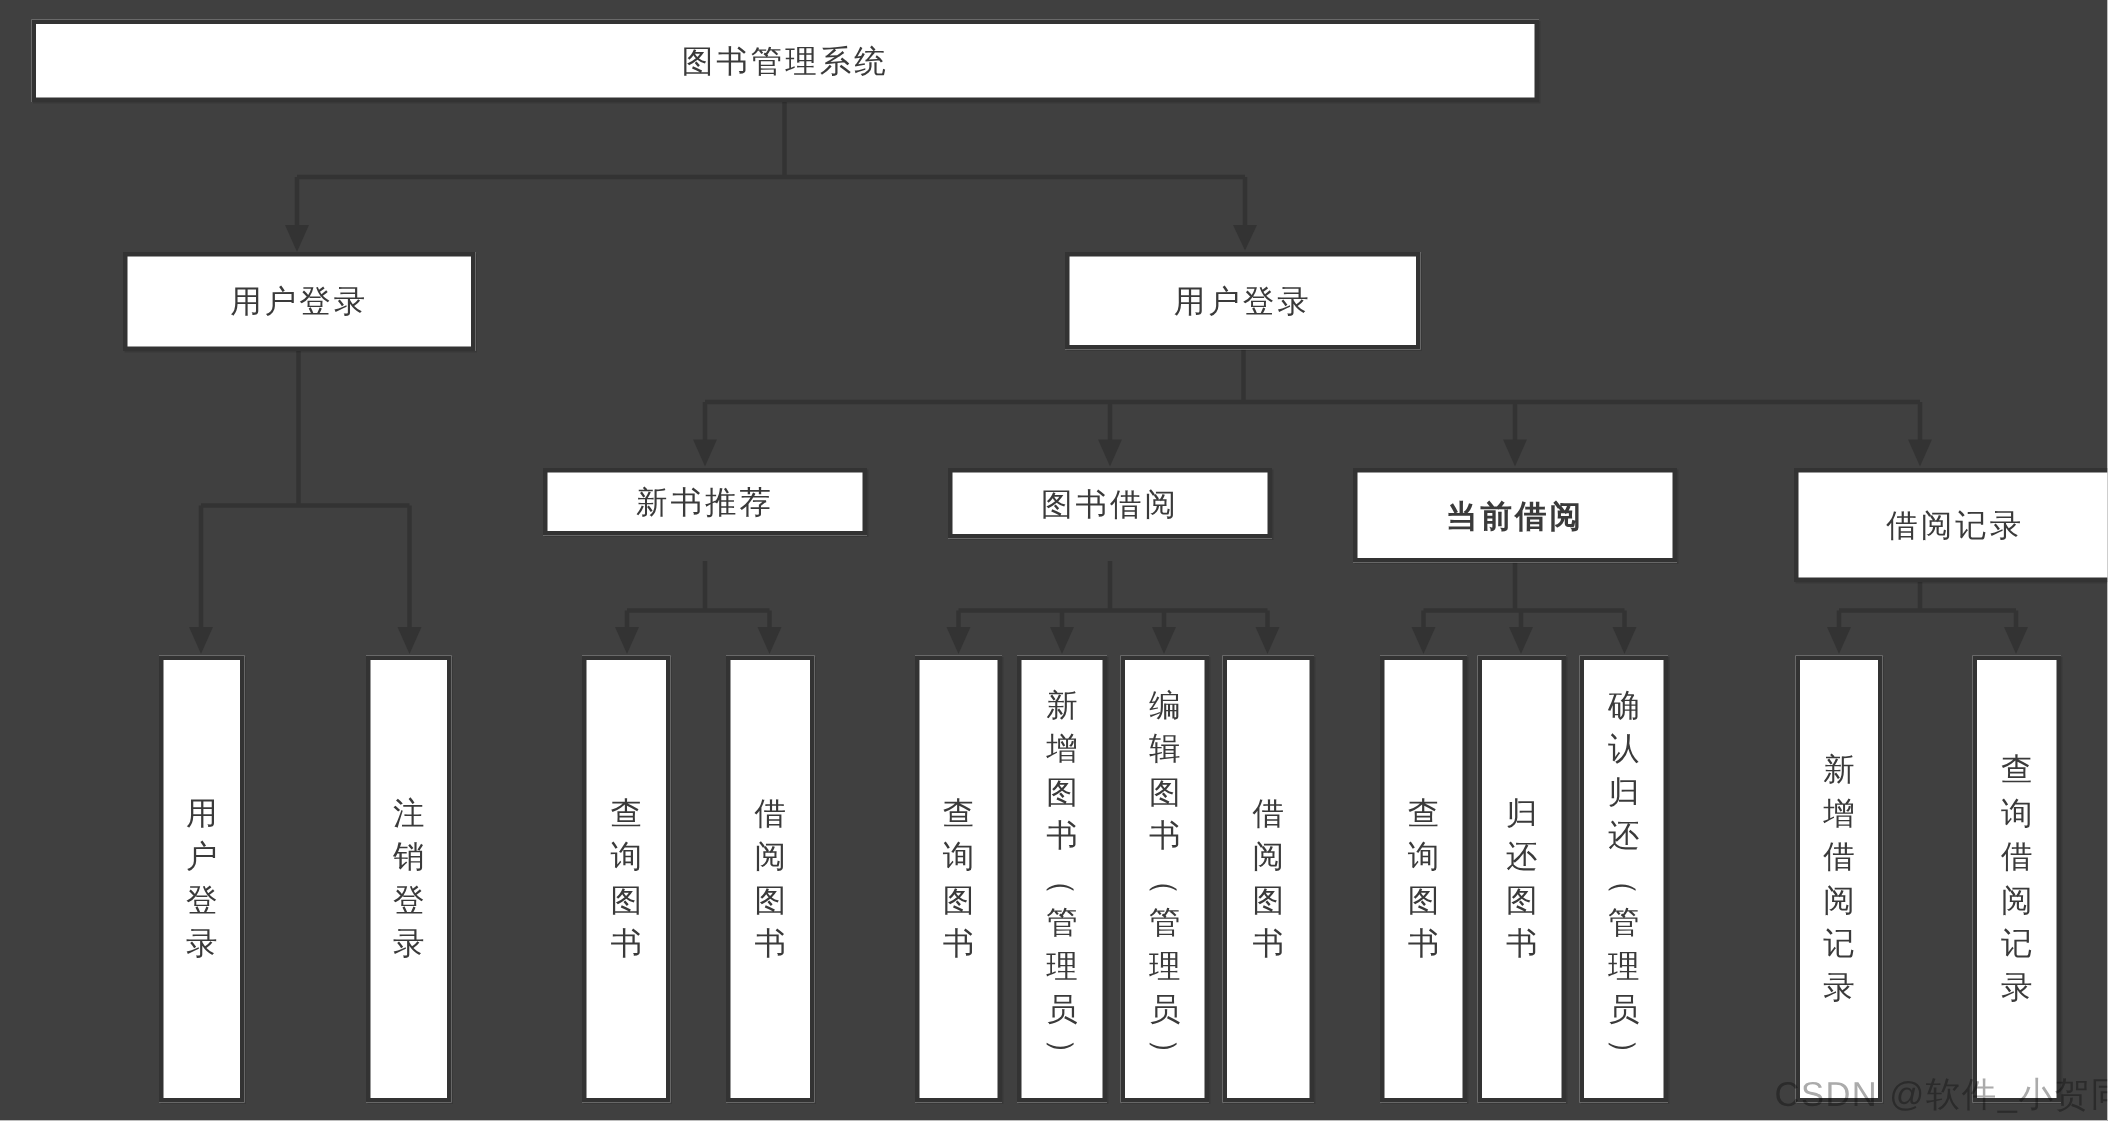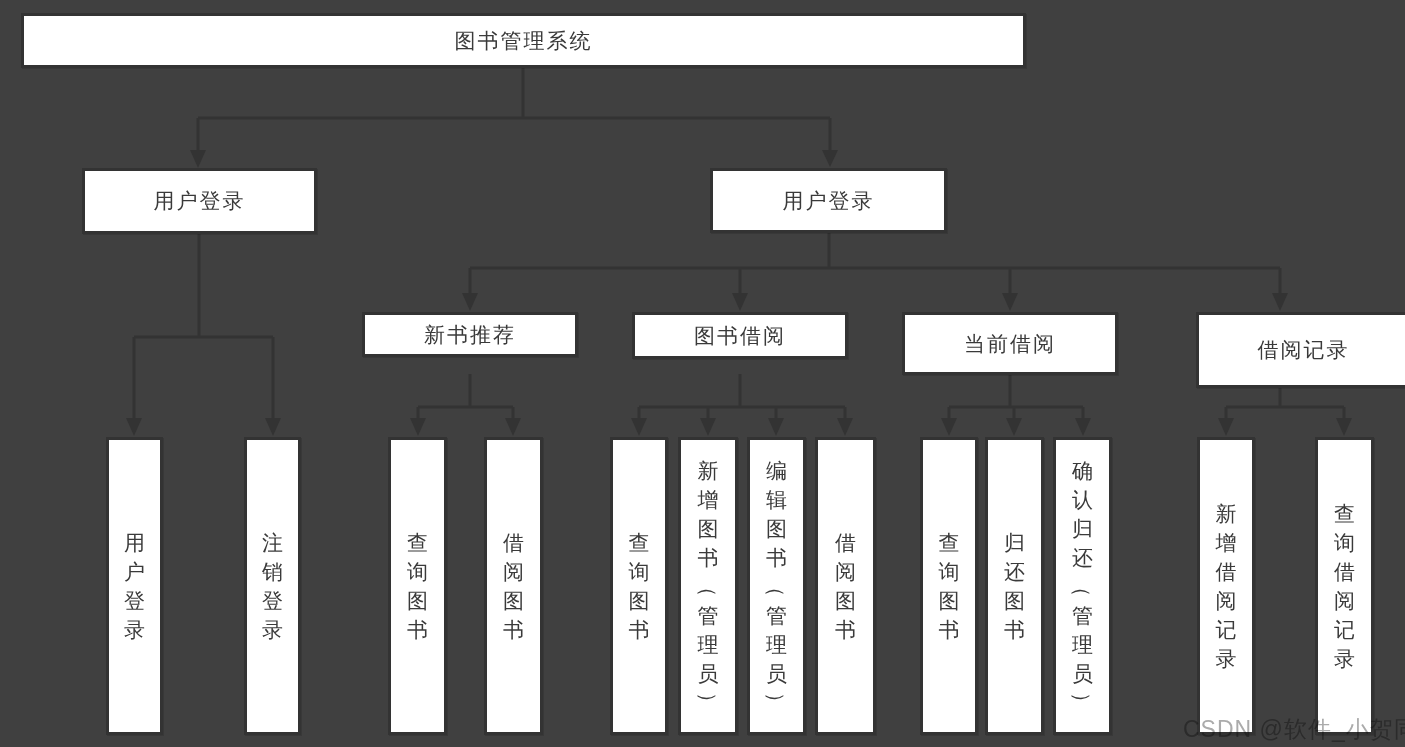--- a/index.html
+++ b/index.html
@@ -23,21 +23,21 @@
     box-shadow:1px 1px 0 rgba(0,0,0,0.12);
   }
   
   .n-root { left:21px;  top:13px;  width:1005px; height:55px; }
   
   .n-l2a  { left:82px;  top:168px; width:235px;  height:66px; }
   .n-l2b  { left:710px; top:168px; width:237px;  height:65px; }
   
   .n-l3a  { left:362px;  top:312px; width:216px; height:45px; }
   .n-l3b  { left:632px;  top:312px; width:216px; height:47px; }
-  .n-l3c  { left:902px;  top:312px; width:216px; height:63px; }
+  .n-l3c  { left:902px;  top:312px; width:216px; height:63px;font-weight:bold; }
   .n-l3d  { left:1196px; top:312px; width:215px; height:76px; }
   
   .leaf { top:437px; height:298px; flex-direction:column; letter-spacing:0; }
   .n-f1  { left:106px;  width:57px; }
   .n-f2  { left:244px;  width:57px; }
   .n-f3  { left:388px;  width:59px; }
   .n-f4  { left:484px;  width:59px; }
   .n-f5  { left:610px;  width:58px; }
   .n-f6  { left:678px;  width:60px; }
   .n-f7  { left:747px;  width:59px; }

